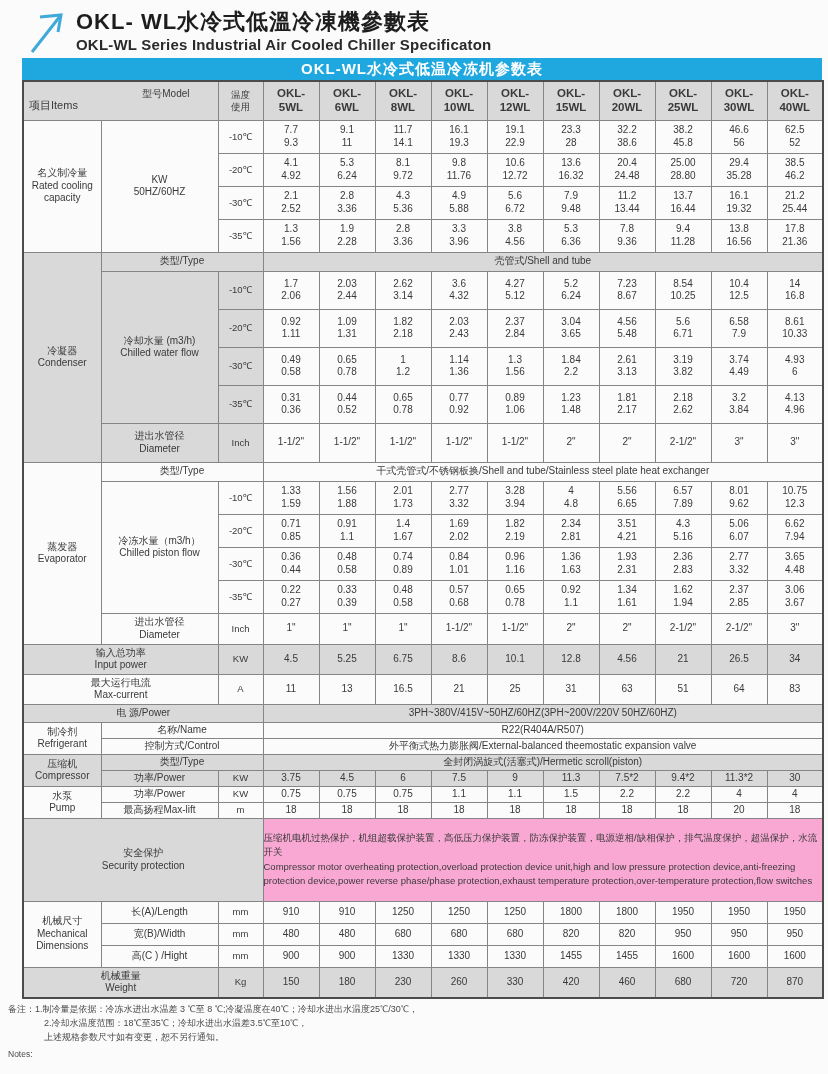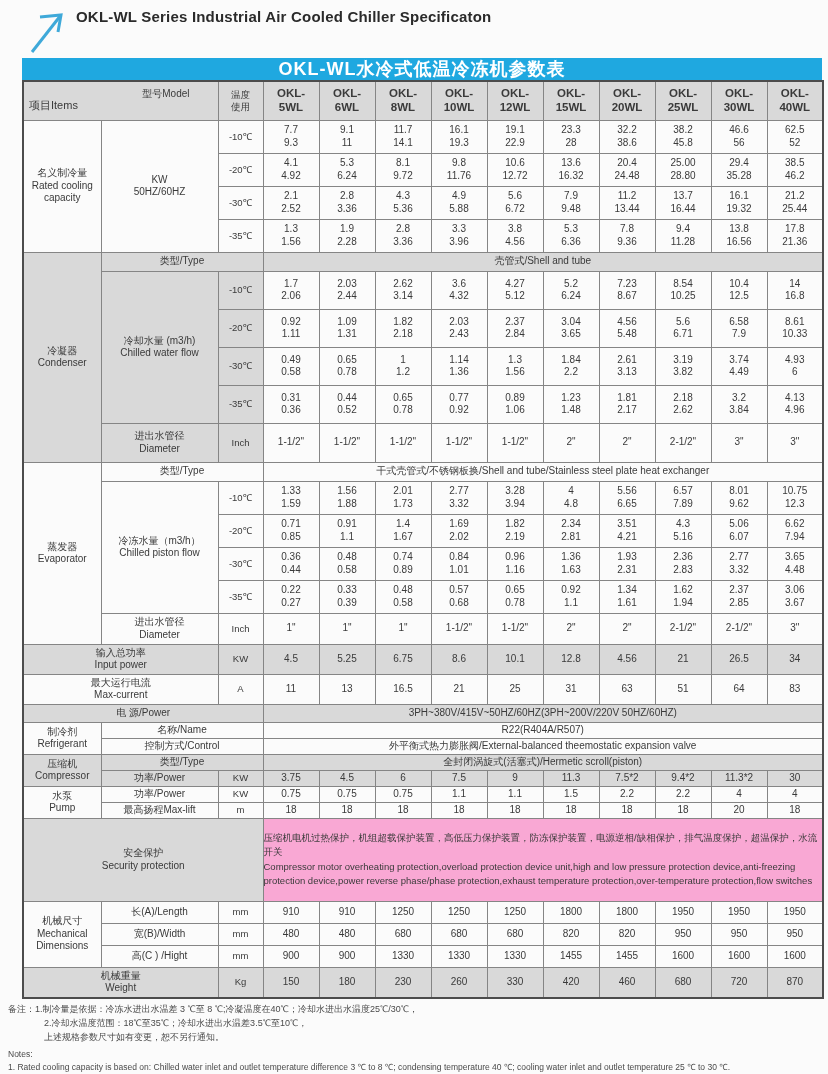--- a/index.html
+++ b/index.html
@@ -6,21 +6,21 @@
   html,body { width: 828px; background: #fbfbfb; font-family: "Liberation Sans", sans-serif; color: #3a3a3a; }
   body { height: 1074px; overflow: hidden; }
 
   
   .doc-header { padding: 8px 0 4px 28px; display: flex; align-items: flex-start; }
   .logo { width: 40px; height: 46px; margin-right: 8px; flex: 0 0 auto; }
   .title-cn { font-size: 22px; font-weight: bold; color: #1d1d1d; letter-spacing: 1px; line-height: 1.25; }
   .title-en { font-size: 15px; font-weight: bold; color: #2a2a2a; letter-spacing: 0.2px; }
 
   .banner { width: 800px; margin-left: 22px; height: 22px; background: #1fa8e0; color: #ffffff;
-            font-size: 18px; font-weight: bold; text-align: center; line-height: 22px; letter-spacing: 1px; }
+            font-size: 15px; font-weight: bold; text-align: center; line-height: 22px; letter-spacing: 1px; }
 
   
   table { border-collapse: collapse; table-layout: fixed; width: 800px; margin-left: 22px;
           border: 2px solid #4c4c4c; }
   td { border: 1px solid #858585; text-align: center; vertical-align: middle;
        font-size: 10px; line-height: 1.25; white-space: pre-line; padding: 1px 0; }
   td.val { font-size: 10px; }
   td.model { font-size: 11.5px; font-weight: bold; line-height: 1.2; }
   td.lab { font-size: 10px; }
   td.temp { font-size: 9.5px; }
@@ -51,20 +51,21 @@
 </style>
 </head>
 <body>
 
 <div class="doc-header">
   <svg class="logo" viewBox="0 0 40 46">
     <path d="M4 44 L33 7" stroke="#3fa9d9" stroke-width="3" fill="none"></path>
     <path d="M12 9 L33 7 L30 24" stroke="#3fa9d9" stroke-width="3" fill="none"></path>
   </svg>
   <div>
+    <div class="title-cn">OKL- WL水冷式低溫冷凍機參數表</div>
     <div class="title-en">OKL-WL Series Industrial Air Cooled Chiller Specificaton</div>
   </div>
 </div>
 
 <div class="banner">OKL-WL水冷式低温冷冻机参数表</div>
 
 <table>
   <colgroup>
     <col style="width:78px">
       <col style="width:117px">
@@ -611,14 +612,13 @@
         <td class="val">870</td>
       </tr>
 </tbody>
   </table>
 
 <div class="notes">
   <div>备注：1.制冷量是依据：冷冻水进出水温差 3 ℃至 8 ℃;冷凝温度在40℃；冷却水进出水温度25℃/30℃，</div>
   <div class="indent">2.冷却水温度范围：18℃至35℃；冷却水进出水温差3.5℃至10℃，</div>
   <div class="indent">上述规格参数尺寸如有变更，恕不另行通知。</div>
   <div class="en">Notes:</div>
-  <div class="en1">1. Rated cooling capacity is based on: Chilled water inlet and outlet temperature difference 3 ℃ to 8 ℃; condensing temperature 40 ℃; cooling water inlet and outlet temperature 25 ℃ to 30 ℃.</div>
 </div>
 
 </body></html>

